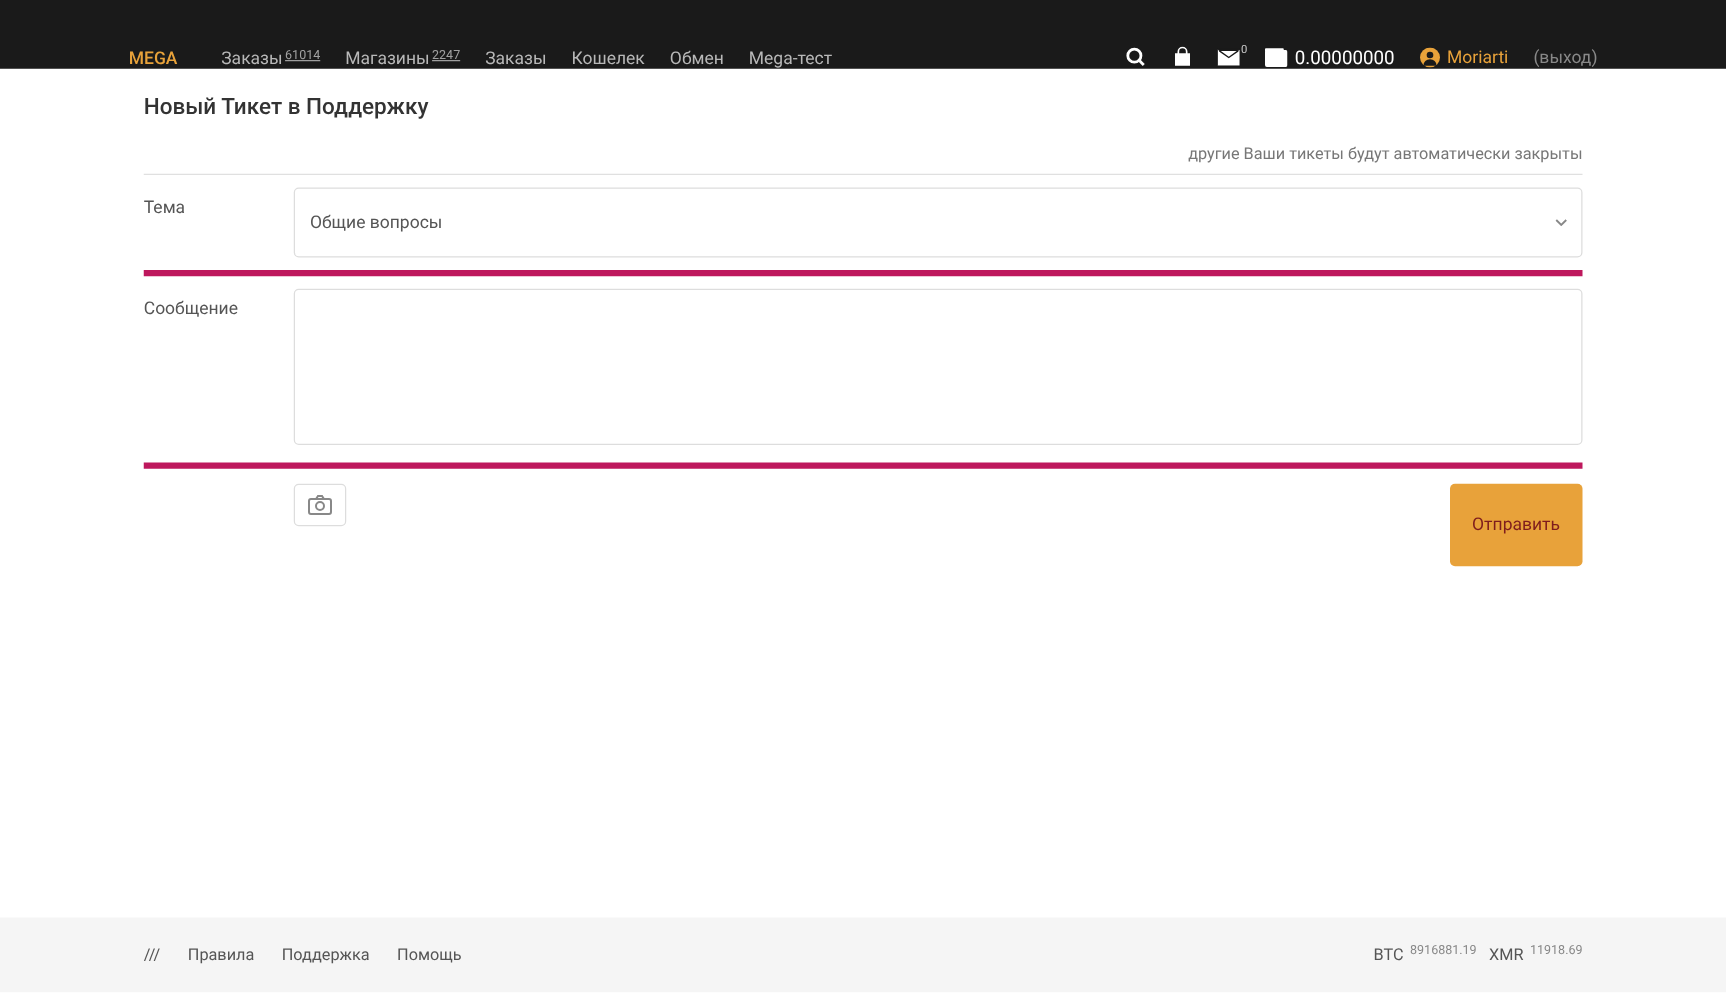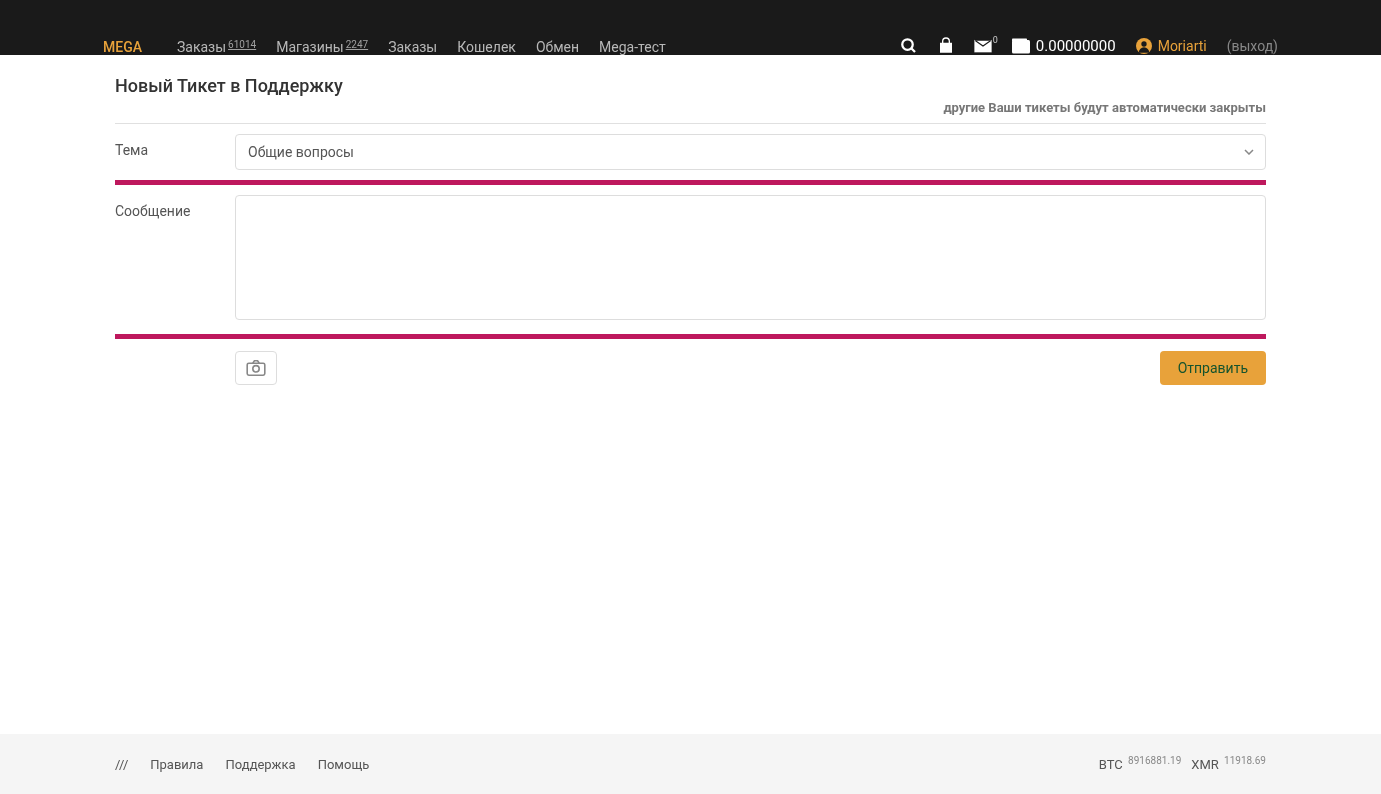--- a/index.html
+++ b/index.html
@@ -88,28 +88,27 @@
       cursor: pointer;
     }
     .content {
       flex: 1;
       padding: 20px 115px 0 115px;
     }
     .page-title {
       font-size: 18px;
       font-weight: 500;
       color: #333;
-      margin-bottom: 4px;
+      margin-bottom: 20px;
     }
     .page-subtitle {
       font-size: 13px;
       color: #777;
       text-align: right;
       margin-bottom: 8px;
-      font-weight: bold;
     }
     .divider {
       border: none;
       border-top: 1px solid #e0e0e0;
       margin: 0;
     }
     .form-row {
       display: flex;
       padding: 10px 0;
       border-bottom: 5px solid #be185d;
@@ -122,21 +121,21 @@
       flex-shrink: 0;
     }
     .form-control-wrap {
       flex: 1;
     }
     .select-wrap {
       position: relative;
     }
     .select {
       width: 100%;
-      padding: 9px 12px;
+      padding: 19px 12px;
       border: 1px solid #ddd;
       border-radius: 4px;
       font-size: 14px;
       color: #555;
       background: #fff;
       appearance: none;
       cursor: pointer;
     }
     .select-chevron {
       position: absolute;
@@ -168,23 +167,23 @@
       border-radius: 4px;
       background: #fff;
       display: flex;
       align-items: center;
       justify-content: center;
       cursor: pointer;
       color: #888;
     }
     .submit-btn {
       background: #e8a23a;
-      color: #14532d;
+      color: #7f1d1d;
       border: none;
-      padding: 9px 18px;
+      padding: 25px 18px;
       border-radius: 4px;
       font-size: 14px;
       cursor: pointer;
     }
     .footer {
       background: #f5f5f5;
       height: 60px;
       display: flex;
       align-items: center;
       padding: 0 115px;

